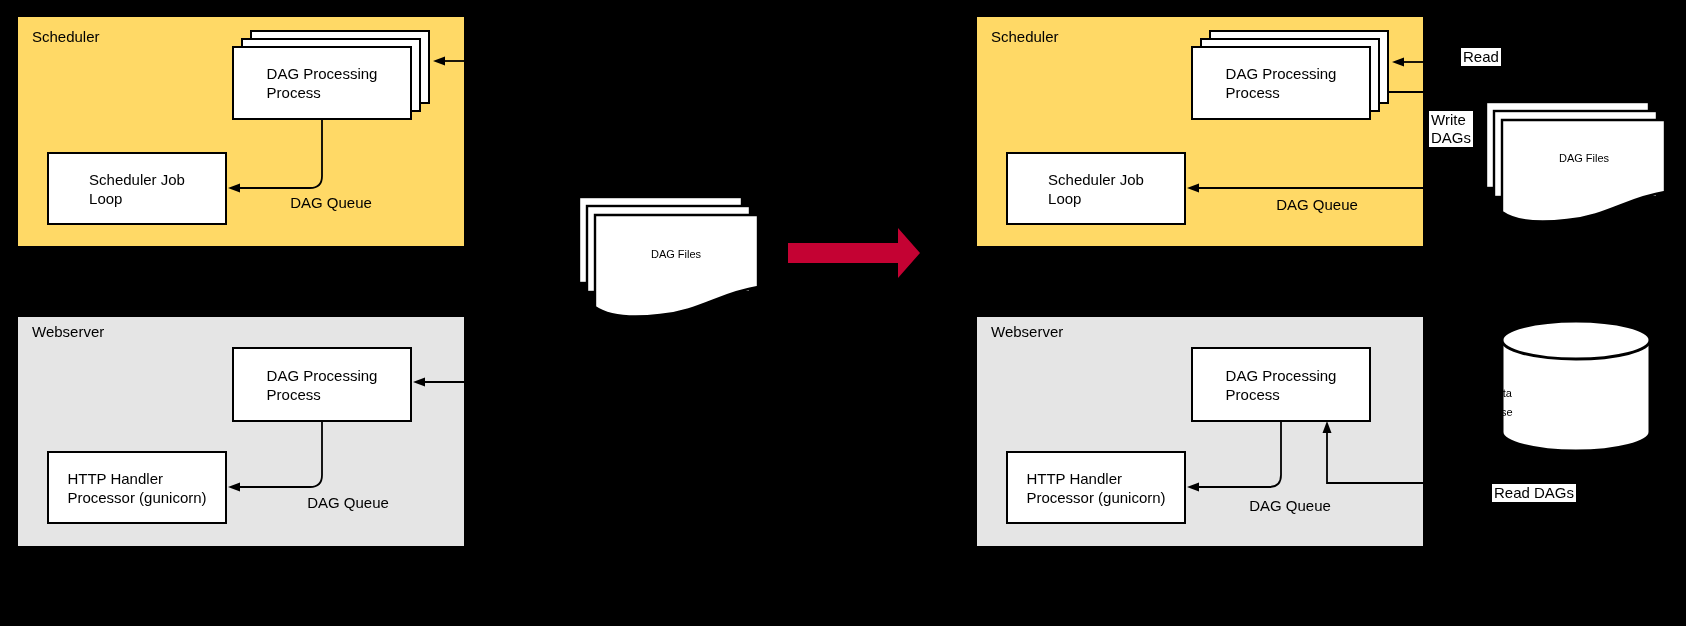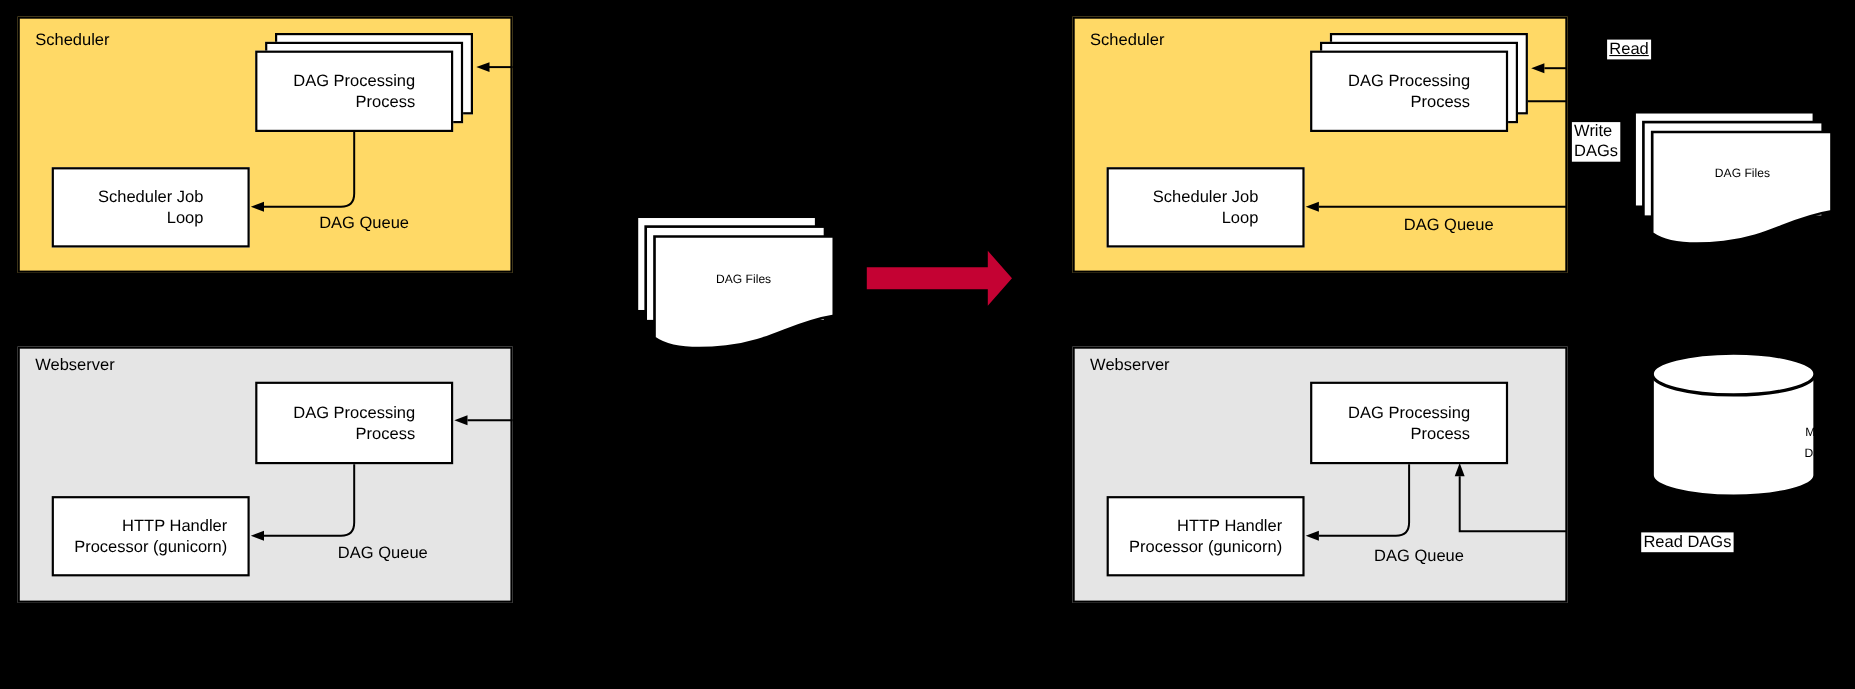--- a/index.html
+++ b/index.html
@@ -6,21 +6,21 @@
   .canvas{
     position:relative;width:1686px;height:612px;background:var(--bg,#000);
     font-family:"Liberation Sans","DejaVu Sans",sans-serif;color:#000;overflow:hidden;
   }
   .group{position:absolute;border:2px solid #000;box-sizing:border-box;}
   .group.yellow{background:var(--yellow,#FFD966);}
   .group.grey{background:var(--grey,#E5E5E5);}
   .group-title{position:absolute;font-size:15px;line-height:18px;}
   .box{
     position:absolute;background:#fff;border:2px solid #000;box-sizing:border-box;
-    display:flex;align-items:center;justify-content:center;text-align:right;
+    display:flex;align-items:center;justify-content:center;text-align:left;
     font-size:15px;line-height:19px;white-space:pre-line;
   }
   .edge-label{
     position:absolute;font-size:15px;line-height:18px;transform:translateX(-50%);
     white-space:nowrap;
     margin-left:14px;
   }
   .float-label{
     position:absolute;background:#fff;color:#000;font-size:15px;line-height:18px;
     padding:0 2px;white-space:pre-line;z-index:20;
@@ -147,21 +147,21 @@
     </g>
 
     <g>
       <path class="conn" d="M1424,483 H1327 V433"></path>
       <polygon class="head" points="1327,421 1322.5,433 1331.5,433"></polygon>
     </g>
   </svg>
 
   <div class="shape-label" style="left:676px;top:245px;">DAG Files</div>
   <div class="shape-label" style="left:1584px;top:149px;">DAG Files</div>
-  <div class="shape-label" style="left:1664px;top:384px;">Metadata
+  <div class="shape-label" style="left:1489px;top:384px;">Metadata
 Database</div>
 
-  <div class="float-label" style="left:1461px;top:36px;text-decoration:underline;">Read</div>
+  <div class="float-label" style="left:1461px;top:48px;">Read</div>
   <div class="float-label" style="left:1429px;top:111px;">Write
 DAGs</div>
   <div class="float-label" style="left:1452px;top:484px;margin-left:40px;">Read DAGs</div>
 
 </div>
 
 </body></html>

